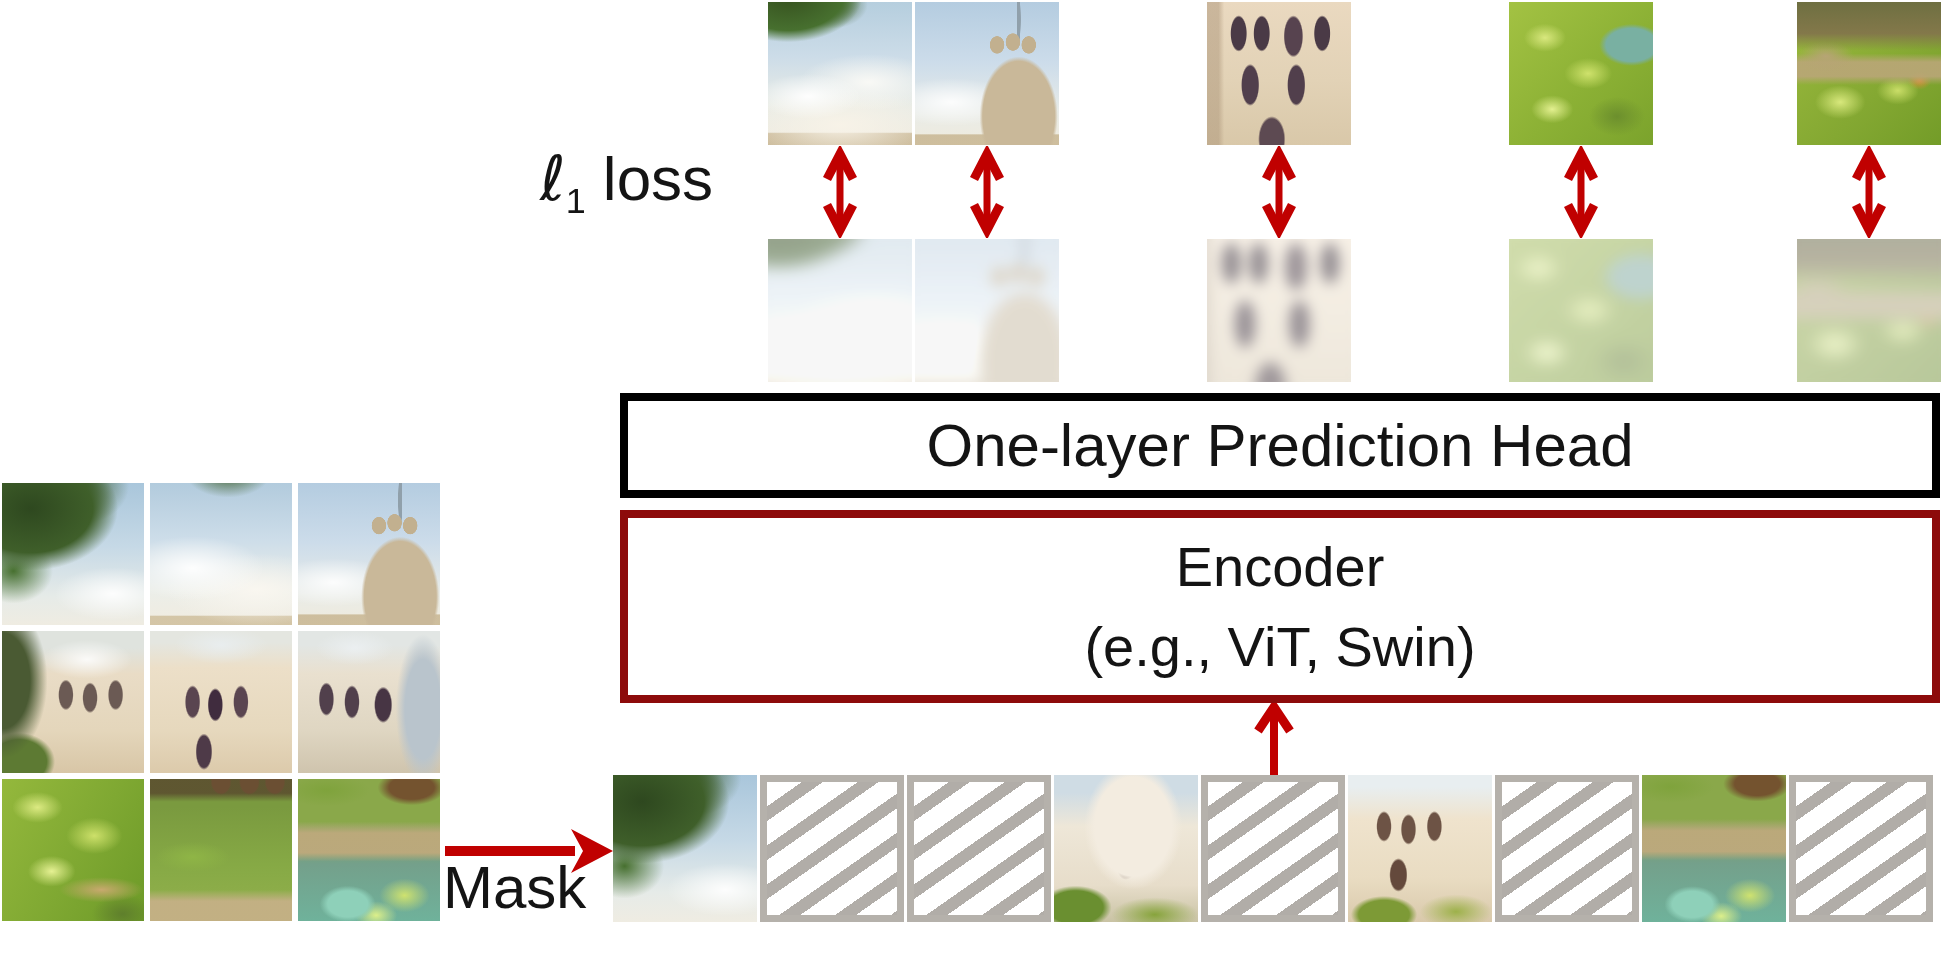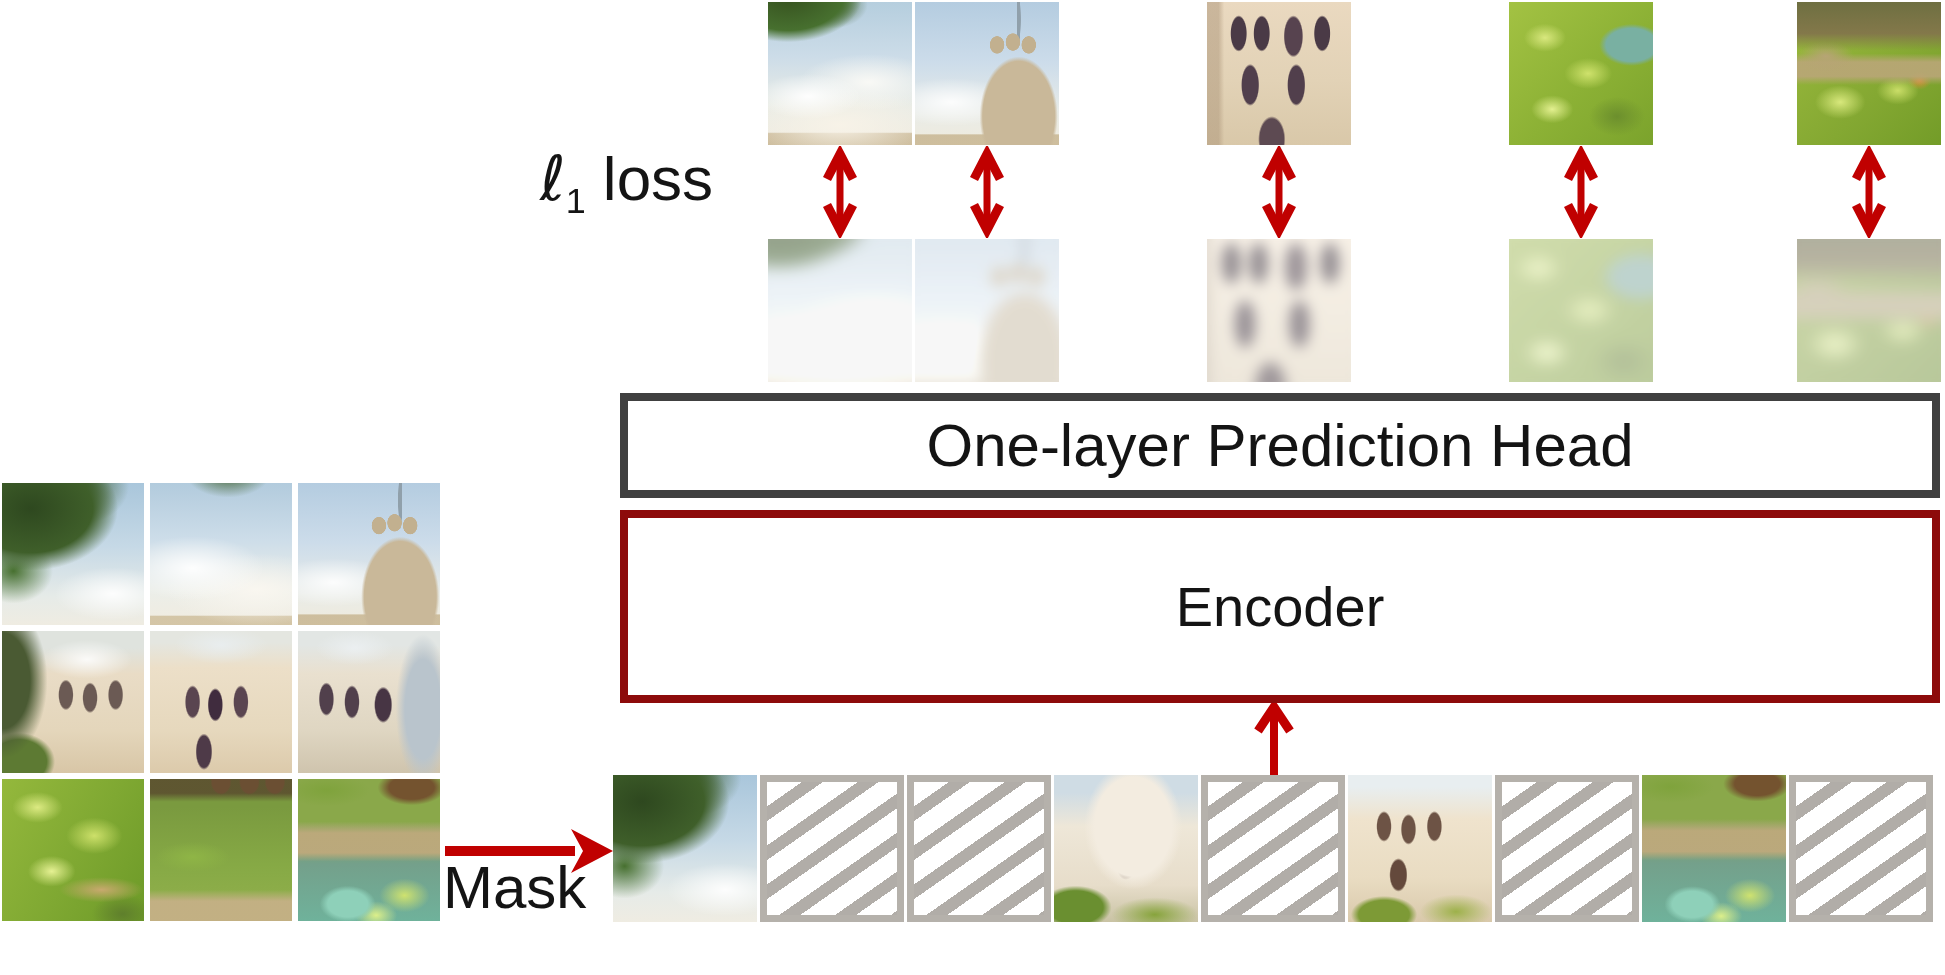--- a/index.html
+++ b/index.html
@@ -135,21 +135,21 @@
   
   #loss-label{position:absolute;left:540px;top:148px;font-size:62px;line-height:1;white-space:nowrap;}
   #loss-label .ell{font-style:italic;font-family:"DejaVu Sans",sans-serif;}
   #loss-label sub{font-size:.58em;line-height:1;vertical-align:-0.35em;}
 
   #recon{position:absolute;left:0;top:0;width:1945px;height:385px;}
   .pair{position:absolute;top:2px;width:144px;display:flex;flex-direction:column;align-items:center;}
   .pair .arrow-slot{height:94px;display:flex;align-items:center;justify-content:center;}
 
   #head-box{position:absolute;left:620px;top:393px;width:1320px;height:105px;box-sizing:border-box;
-    border:8px solid #404040;display:flex;align-items:center;justify-content:center;
+    border:8px solid #000000;display:flex;align-items:center;justify-content:center;
     font-size:60px;}
   #encoder-box{position:absolute;left:620px;top:510px;width:1320px;height:193px;box-sizing:border-box;
     border:8px solid #8d0b0b;display:flex;flex-direction:column;align-items:center;justify-content:center;
     font-size:56px;line-height:1.42;text-align:center;}
 
   #encoder-arrow{position:absolute;left:1252px;top:703px;}
 
   #grid{position:absolute;left:2px;top:483px;width:438px;
     display:grid;grid-template-columns:repeat(3,142px);grid-auto-rows:142px;gap:6px;}
   #grid .patch{width:142px;height:142px;}
@@ -254,20 +254,21 @@
       </div>
   </div>
 </div>
 
 <div id="head-box">
   <span>One-layer Prediction Head</span>
 </div>
 
 <div id="encoder-box">
   <span>Encoder</span>
+  <span>(e.g., ViT, Swin)</span>
 </div>
 
 <svg id="encoder-arrow" width="44" height="74" viewBox="0 0 44 74">
   <g stroke="#c00000" fill="none">
     <line x1="22" y1="10" x2="22" y2="72" stroke-width="8"></line>
     <path d="M6 28 L22 4 L38 28" stroke-width="9"></path>
   </g>
 </svg>
 
 <div id="grid">

